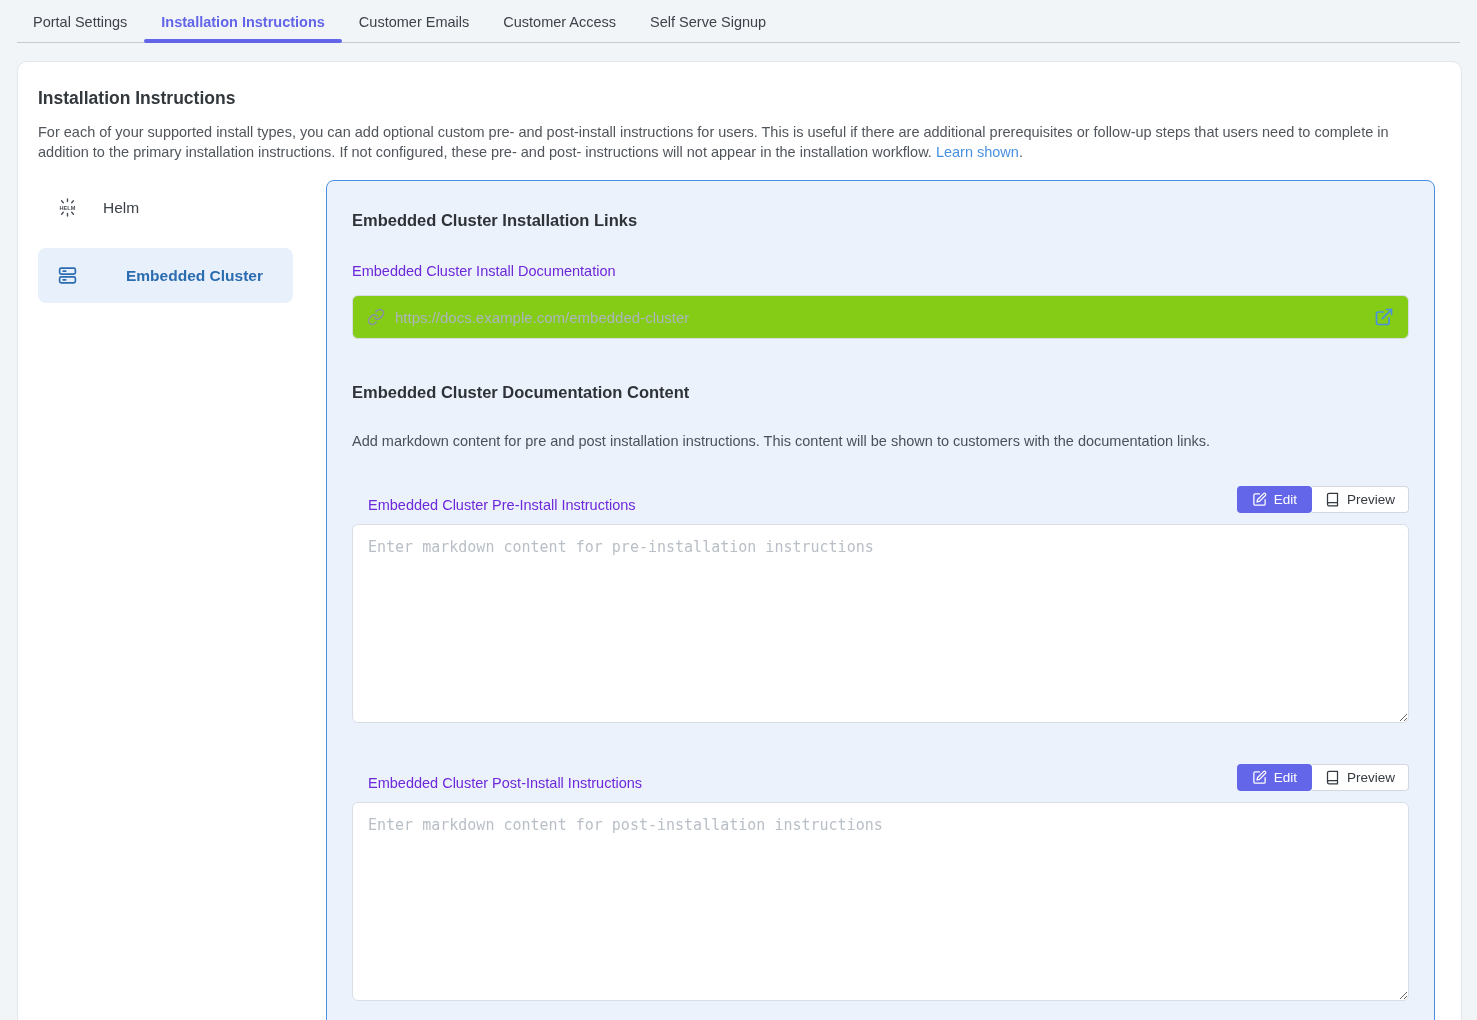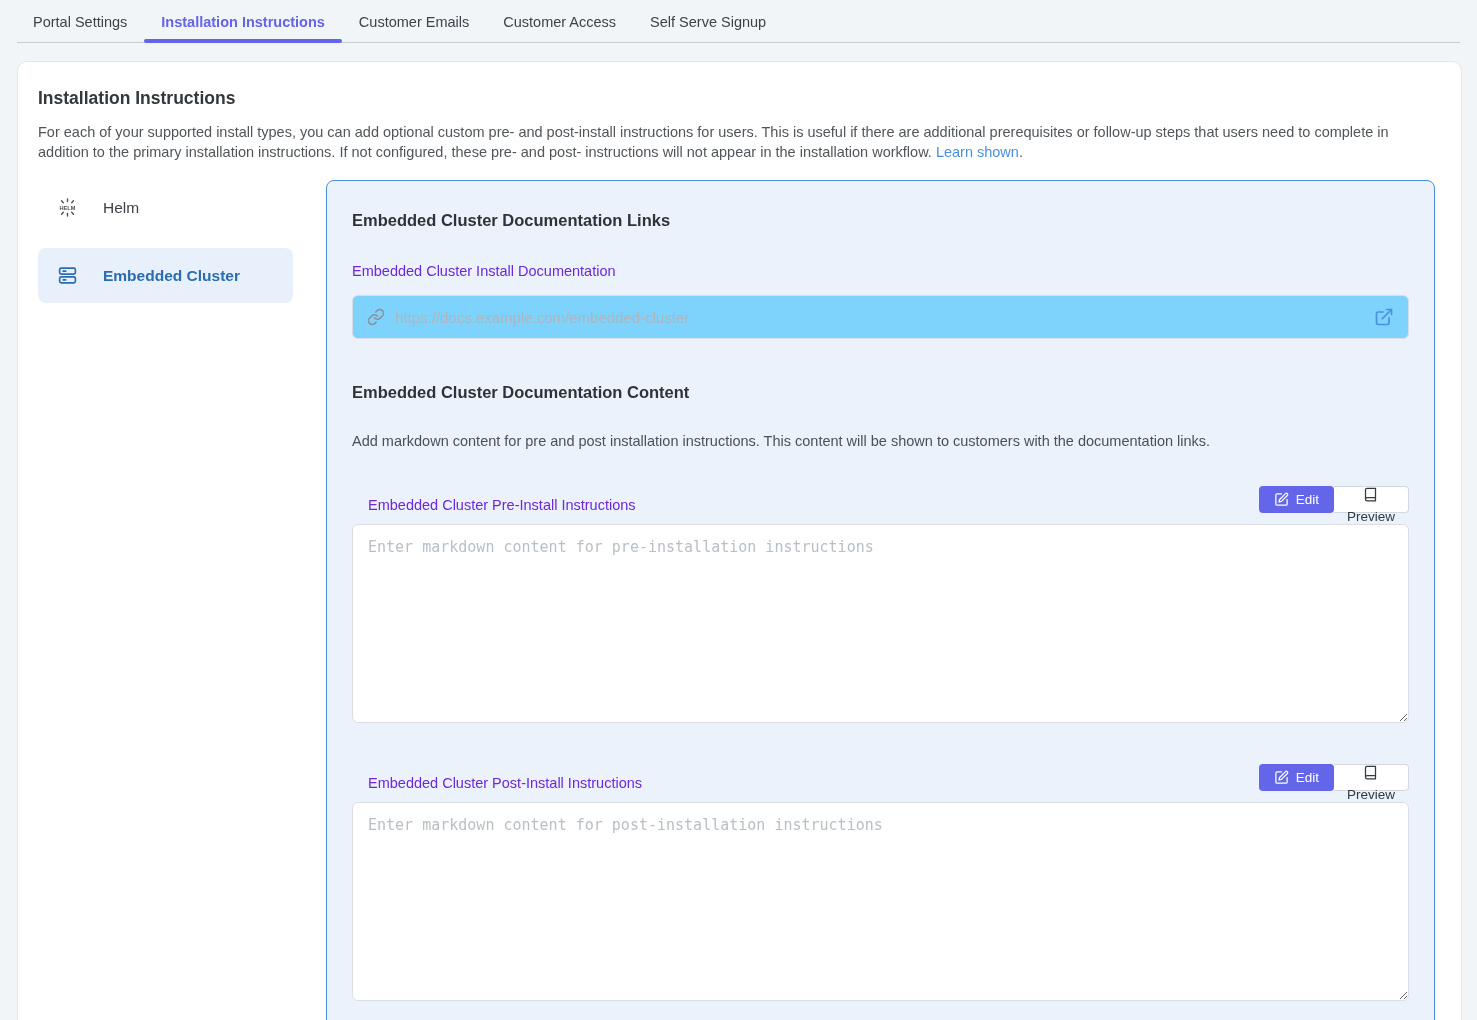--- a/index.html
+++ b/index.html
@@ -16,43 +16,43 @@
   .card { margin:18px 15px 0 17px; background:#fff; border:1px solid #e3e6ea; border-radius:10px; padding:26px 20px 40px 20px; height:985px; }
   .page-title { font-size:17.5px; font-weight:600; color:#33383d; margin-bottom:13px; }
   .page-desc { font-size:14.5px; line-height:20px; color:#51565c; max-width:1408px; }
   .link { color:#4a90e2; cursor:pointer; text-decoration:none; }
 
   
   .content-row { display:flex; margin-top:18px; }
   .side-nav { width:255px; flex:none; }
   .side-item { display:flex; align-items:center; height:55px; padding-left:19px; border-radius:8px; margin-bottom:13px; font-size:15.5px; color:#3d4248; cursor:pointer; }
   .side-item .icn { width:21px; height:21px; margin-right:25px; flex:none; display:flex; }
-  .side-item.selected { background:#e8f1fb; color:#2b6cb0; font-weight:600; }
+  .side-item.selected { background:#e8f1fb; color:#2b6cb0; font-weight:600;gap:23px; }
 
   
   .panel { flex:1; margin-left:33px; margin-right:6px; background:#ebf2fc; border:1px solid #4a90e2; border-radius:8px; padding:30px 25px 27px 25px; }
   .sec-title { font-size:16.5px; font-weight:bold; color:#2f3337; }
   .field-label { font-size:14.5px; color:#6d28d9; }
 
-  .url-field { margin-top:16px; height:44px; background:#7dd3fc; border:1px solid #d7dde4; border-radius:6px; display:flex; align-items:center; padding:0 14px; }
+  .url-field { margin-top:16px; height:44px; background:#84cc16; border:1px solid #d7dde4; border-radius:6px; display:flex; align-items:center; padding:0 14px; }
   .url-field .chain { width:18px; height:18px; margin-right:10px; flex:none; display:flex; }
   .url-input { flex:1; border:none; outline:none; font-size:15px; color:#3d434a; background:transparent; font-family:"Liberation Sans","DejaVu Sans",sans-serif; }
   .url-input::placeholder { color:#aeb5be; }
   .ext-btn { width:20px; height:20px; flex:none; display:flex; cursor:pointer; background:none; border:none; padding:0; }
 
   .links-block { margin-bottom:44px; }
   .links-block .field-label { display:block; margin-top:33px; }
 
   .content-desc { font-size:14.5px; color:#4a5158; margin-top:31px; }
 
   .editor-head { display:flex; justify-content:space-between; align-items:flex-end; margin-top:37px; margin-bottom:11px;margin-left:16px; }
   .btn-group { display:flex; }
   .btn { display:flex; align-items:center; gap:7px; height:27px; font-size:13.5px; cursor:pointer; font-family:inherit; }
   .btn-edit { background:#6466e9; color:#fff; border:none; border-radius:4px; padding:0 15px; }
-  .btn-preview { background:#fff; color:#343a40; border:1px solid #d3d8de; border-left:none; border-radius:0 4px 4px 0; padding:0 13px;flex-direction:column; }
+  .btn-preview { background:#fff; color:#343a40; border:1px solid #d3d8de; border-left:none; border-radius:0 4px 4px 0; padding:0 13px; }
   .btn .bicn { width:15px; height:15px; display:flex; }
 
   .md-area { width:100%; height:199px; background:#fff; border:1px solid #d9dee5; border-radius:6px; padding:13px 15px; resize:vertical; outline:none; font-family:"DejaVu Sans Mono","Liberation Mono",monospace; font-size:15px; color:#3d434a; }
   .md-area::placeholder { color:#b9bfc7; }
 
   .post-block { margin-top:15px; }
   svg { display:block; }
 </style>
 </head>
 <body>
@@ -100,21 +100,21 @@
               <path d="M7 17h3"></path>
           </svg>
         </span>
         <span>Embedded Cluster</span>
       </div>
     </aside>
 
     <section class="panel">
 
       <div class="links-block">
-        <h2 class="sec-title">Embedded Cluster Documentation Links</h2>
+        <h2 class="sec-title">Embedded Cluster Installation Links</h2>
         <label class="field-label">Embedded Cluster Install Documentation</label>
 
         <div class="url-field">
           <span class="chain">
             <svg viewBox="0 0 24 24" fill="none" stroke="#8a929b" stroke-width="2" stroke-linecap="round" stroke-linejoin="round">
               <path d="M10 13a5 5 0 0 0 7.54.54l3-3a5 5 0 0 0-7.07-7.07l-1.72 1.71"></path>
               <path d="M14 11a5 5 0 0 0-7.54-.54l-3 3a5 5 0 0 0 7.07 7.07l1.71-1.71"></path>
             </svg>
           </span>
           <input class="url-input" type="text" placeholder="https://docs.example.com/embedded-cluster" style="">

